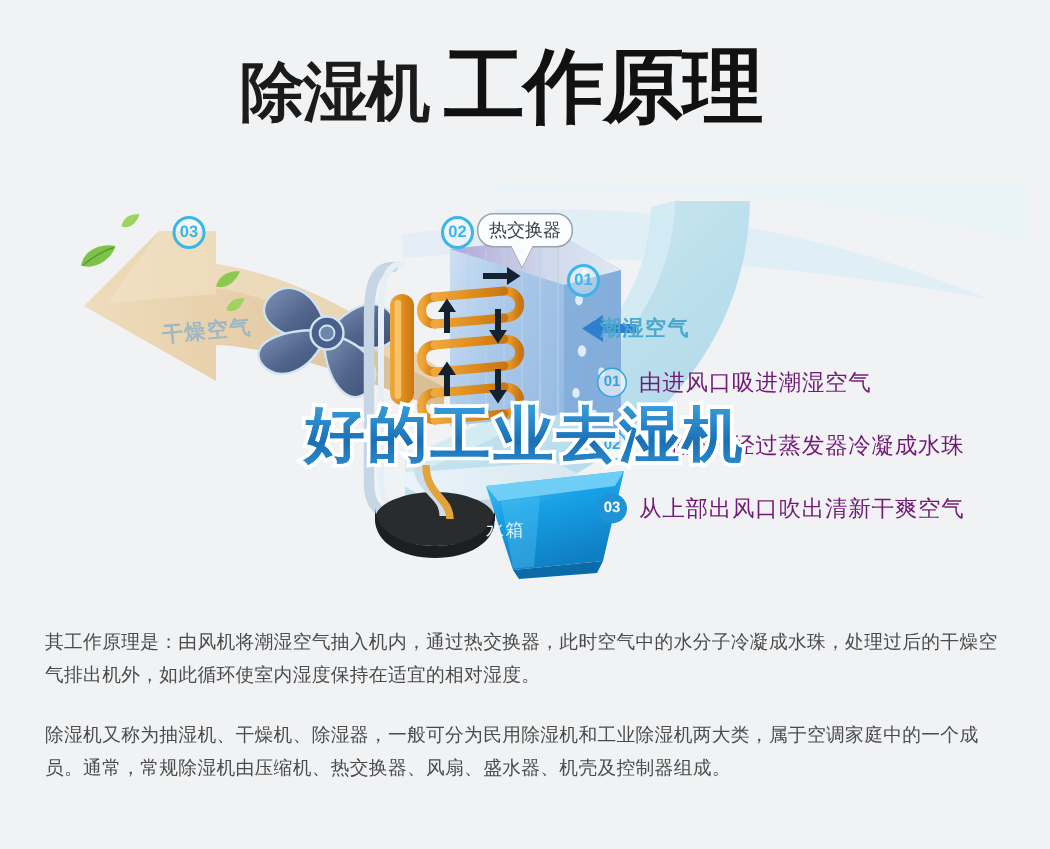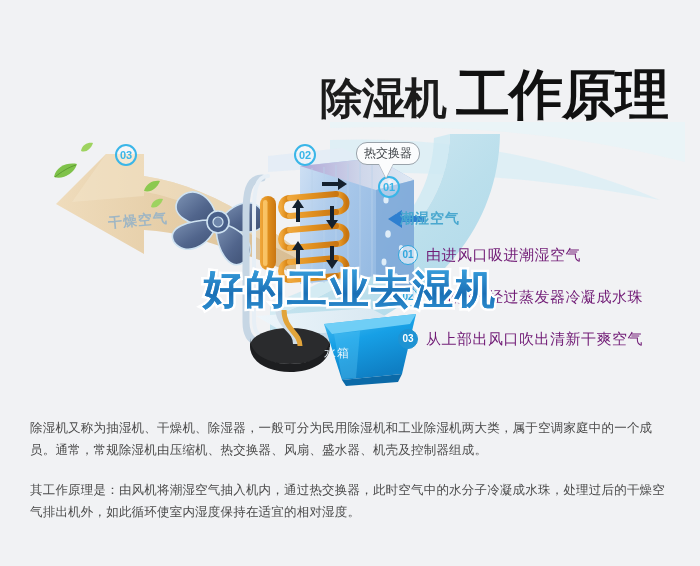--- a/index.html
+++ b/index.html
@@ -9,31 +9,30 @@
     background:#f2f3f5;
     overflow:hidden;
     position:relative;
   }
   #page { position:relative; width:700px; height:566px; background:#f1f2f4; overflow:hidden; }
 
   
   .title-wrap {
     position:absolute; left:0; top:22px; width:668px;
     text-align:center; white-space:nowrap;
-    display:flex; align-items:baseline; justify-content:flex-end;
+    display:flex; align-items:baseline; justify-content:center;
   }
   .title-small {
     font-size:43px; font-weight:bold; color:#1b1b1b;
     letter-spacing:-1px; font-family:"DejaVu Sans",sans-serif;
   }
   .title-big {
     font-size:54px; font-weight:bold; color:#111;
     letter-spacing:-1px; margin-left:10px;
     font-family:Liberation Mono, monospace;
-    margin-top:37px;
   }
 
   
   .stage { position:absolute; left:0; top:118px; width:632px; height:280px; }
 
   
   .swoosh { position:absolute; left:330px; top:4px; width:360px; height:250px; overflow:visible; }
 
   
   .dryarrow { position:absolute; left:48px; top:18px; width:250px; height:140px; }
@@ -62,21 +61,21 @@
     font-size:14px; color:#9fb6c4; font-weight:bold; letter-spacing:1px;
     transform:rotate(-5deg);
   }
   .humid-text {
     position:absolute; left:400px; top:92px;
     font-size:14px; color:#4aa8cf; font-weight:bold; letter-spacing:1px;
   }
   .bubble {
     position:absolute; left:318px; top:24px;
     border:1.6px solid #9aa3ab; border-radius:11px; background:#fbfcfd;
-    padding:2px 7px; font-size:12px; color:#3c4146; white-space:nowrap;margin-left:38px;
+    padding:2px 7px; font-size:12px; color:#3c4146; white-space:nowrap;
   }
   .bubble:after{
     content:""; position:absolute; left:22px; bottom:-14px;
     border-left:7px solid transparent; border-right:7px solid transparent;
     border-top:14px solid #fbfcfd;
     filter:drop-shadow(0 1px 0 #9aa3ab);
   }
   .tank-text {
     position:absolute; left:324px; top:227px;
     font-size:12px; color:#e8f4fb; font-weight:normal; letter-spacing:1px;
@@ -328,17 +327,17 @@
       </div>
     </div>
   </div>
 
   <div class="watermark">好的工业去湿机</div>
   <div class="watermark" style="z-index:41;">
     <span class="wm-fill" style="position:static; -webkit-text-stroke:0;">好的工业去湿机</span>
   </div>
 
   <div class="body-copy">
+    <p class="para">其工作原理是：由风机将潮湿空气抽入机内，通过热交换器，此时空气中的水分子冷凝成水珠，处理过后的干燥空气排出机外，如此循环使室内湿度保持在适宜的相对湿度。</p>
     <p class="para">除湿机又称为抽湿机、干燥机、除湿器，一般可分为民用除湿机和工业除湿机两大类，属于空调家庭中的一个成员。通常，常规除湿机由压缩机、热交换器、风扇、盛水器、机壳及控制器组成。</p>
-    <p class="para">其工作原理是：由风机将潮湿空气抽入机内，通过热交换器，此时空气中的水分子冷凝成水珠，处理过后的干燥空气排出机外，如此循环使室内湿度保持在适宜的相对湿度。</p>
   </div>
 
 </div>
 
 </body></html>

